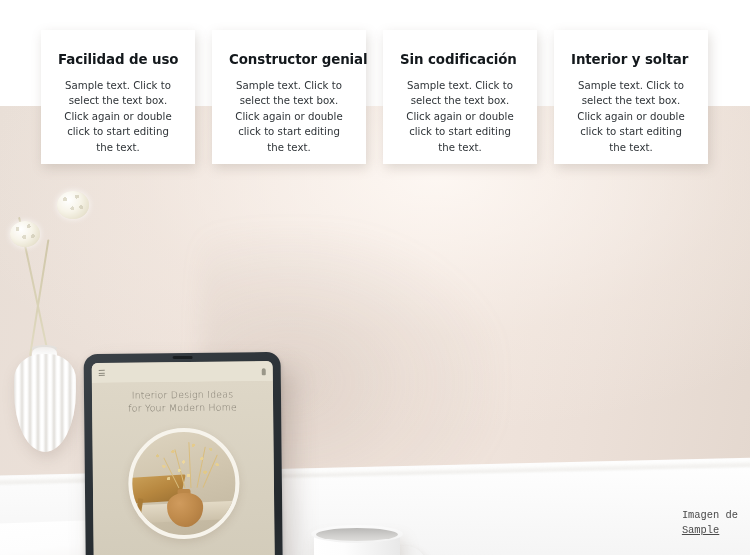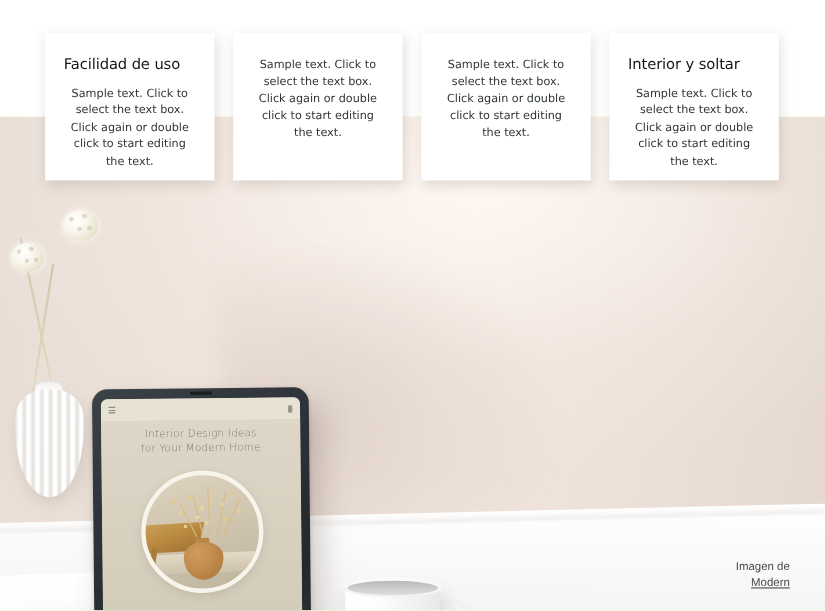--- a/index.html
+++ b/index.html
@@ -16,21 +16,21 @@
     background: #ffffff;
     overflow: hidden;
   }
 
   
   .hero {
     position: absolute;
     left: 0; top: 106px;
     width: 750px; height: 449px;
     overflow: hidden;
-    background: #bef264;
+    background: #4c1d95;
   }
   
   .wall {
     position: absolute;
     left: 0; top: 0; width: 750px; height: 390px;
     background:
       radial-gradient(ellipse 620px 330px at 58% 18%, rgba(255,250,246,0.85) 0%, rgba(247,238,231,0.35) 48%, rgba(233,220,211,0) 78%),
       linear-gradient(100deg, #e8ded6 0%, #eee2da 30%, #f2e6de 55%, #ece0d8 78%, #e4d8cf 100%);
   }
   
@@ -270,40 +270,40 @@
   .card {
     width: 154px;
     height: 134px;
     background: #ffffff;
     box-shadow: 2px 4px 11px rgba(120,105,92,0.22);
     padding: 22px 17px 0 17px;
   }
   .card-title {
     font-family: "DejaVu Sans", sans-serif;
     font-size: 13.4px;
-    font-weight: 400;
+    font-weight: 700;
     color: #13181c;
     letter-spacing: -0.1px;
     margin-bottom: 11px;
     white-space: nowrap;
   }
   .card-text {
     font-family: "DejaVu Sans", sans-serif;
     font-size: 10.2px;
     line-height: 15.4px;
     color: #2f3438;
     text-align: center;
   }
 
   
   .attribution {
     position: absolute;
-    right: 32px; bottom: 17px;
-    text-align: right;
-    font-family: Liberation Sans, sans-serif;
+    right: 12px; bottom: 17px;
+    text-align: left;
+    font-family: Liberation Mono, monospace;
     font-size: 10.4px;
     line-height: 15px;
     color: #4a4a4a;
     z-index: 6;
   }
   .attribution a {
     color: #4a4a4a;
     text-decoration: underline;
     display: block;
   }
@@ -380,32 +380,34 @@
   <div class="top-band"></div>
 
   <div class="cards">
 
     <div class="card">
       <div class="card-title">Facilidad de uso</div>
       <div class="card-text">Sample text. Click to select the text box. Click again or double click to start editing the text.</div>
     </div>
 
     <div class="card">
+      <div class="card-title">Constructor genial</div>
       <div class="card-text">Sample text. Click to select the text box. Click again or double click to start editing the text.</div>
     </div>
 
     <div class="card">
+      <div class="card-title">Sin codificación</div>
       <div class="card-text">Sample text. Click to select the text box. Click again or double click to start editing the text.</div>
     </div>
 
     <div class="card">
       <div class="card-title">Interior y soltar</div>
       <div class="card-text">Sample text. Click to select the text box. Click again or double click to start editing the text.</div>
     </div>
 
   </div>
 
   <div class="attribution">
     <span>Imagen de</span>
-    <a href="#">Modern</a>
+    <a href="#">Sample</a>
   </div>
 
 </div>
 
 </body></html>

